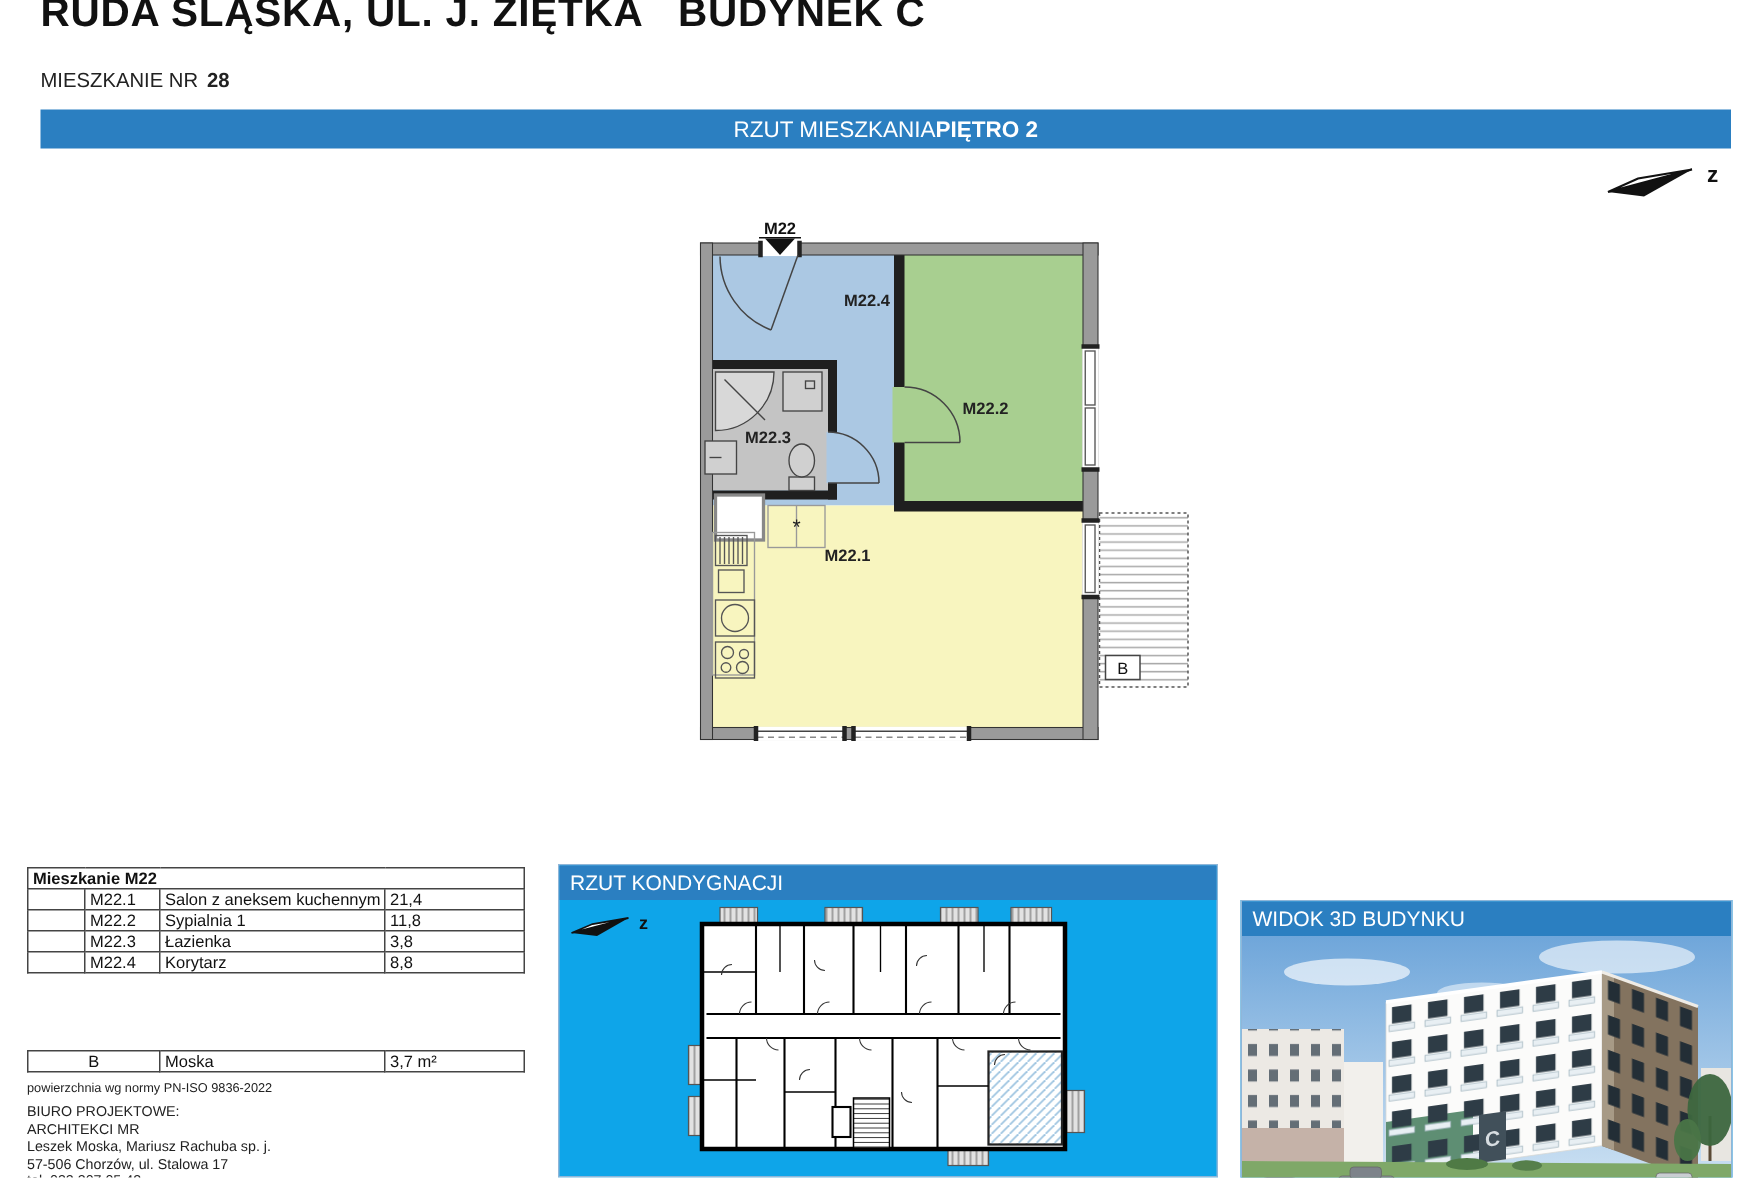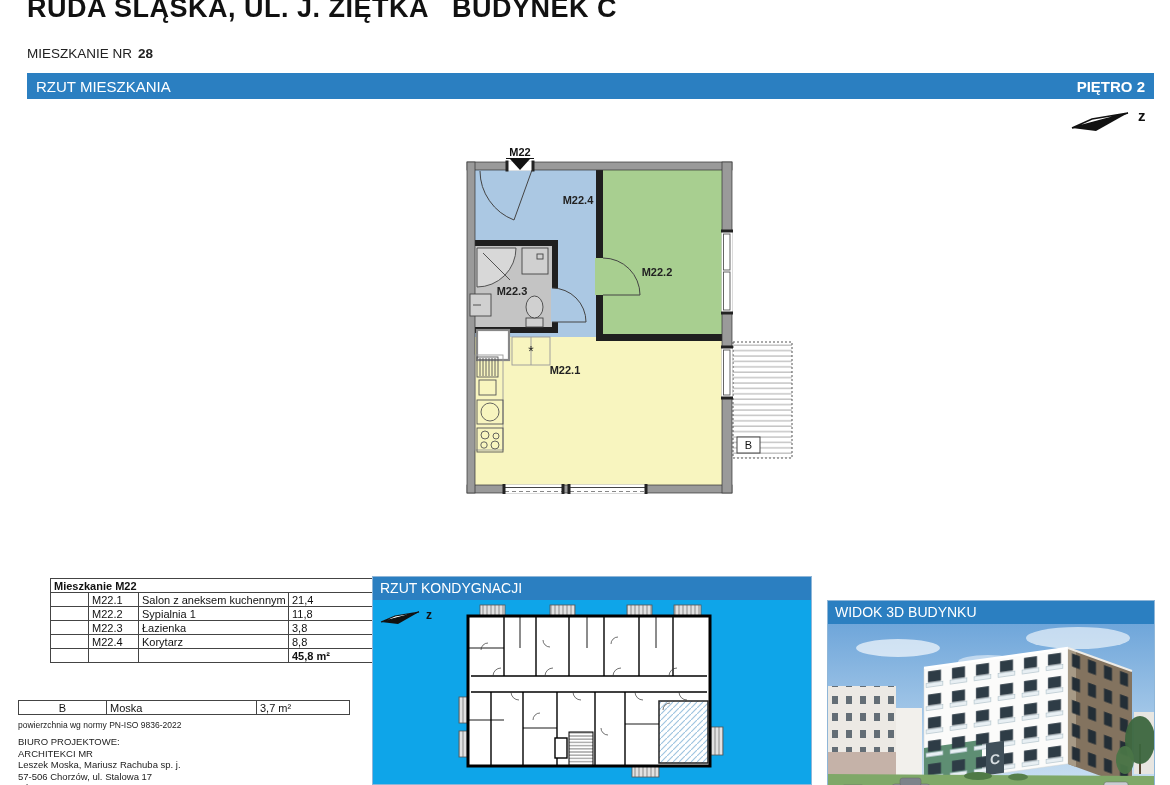--- a/index.html
+++ b/index.html
@@ -3,29 +3,29 @@
 <meta charset="utf-8">
 <style>
   html,body{margin:0;padding:0;}
   body{width:1170px;height:785px;position:relative;background:#ffffff;overflow:hidden;
        font-family:"Liberation Sans","DejaVu Sans",sans-serif;color:#1a1a1a;}
   .abs{position:absolute;}
   .page-title{left:27px;top:-7px;font-size:27px;font-weight:bold;white-space:pre;letter-spacing:.5px;color:#111;}
   .subtitle{left:27px;top:46px;font-size:13.5px;color:#222;}
   .subtitle b{margin-left:6px;}
   .bar{left:27px;top:73px;width:1127px;height:26px;background:#2b7fc1;color:#fff;
-       display:flex;justify-content:space-between;align-items:center;padding:0 9px;box-sizing:border-box;}
+       display:flex;justify-content:center;align-items:center;padding:0 9px;box-sizing:border-box;}
   .bar .l{font-size:15px;}
   .bar .r{font-size:15px;font-weight:bold;}
   .north-main{left:1066px;top:104px;width:88px;height:36px;}
   .plan-wrap{left:440px;top:130px;width:380px;height:380px;}
   
   .t{border-collapse:collapse;table-layout:fixed;font-size:11px;color:#111;}
   .t td{border:1px solid #444;padding:0 3px;height:13px;overflow:hidden;white-space:nowrap;}
-  .area-table{left:18px;top:578px;width:332px;margin-left:32px;}
+  .area-table{left:18px;top:578px;width:332px;}
   .balc-table{left:18px;top:700px;width:332px;}
   .tt{font-weight:bold;}
   .note{left:18px;top:720px;font-size:8.5px;color:#222;}
   .office{left:18px;top:736px;font-size:9.5px;line-height:11.5px;color:#222;}
   .panel{position:absolute;border:1px solid #8fb6d8;background:#0ea5e9;box-sizing:border-box;}
   .panel-floor{left:372px;top:576px;width:440px;height:209px;}
   .panel-3d{left:827px;top:576px;width:328px;height:209px;margin-top:24px;}
   .panel-head{height:23px;background:#2b7fc1;color:#fff;font-size:14px;line-height:23px;padding-left:7px;}
   .panel-body{position:relative;width:100%;height:186px;overflow:hidden;}
   svg text{font-family:"Liberation Sans","DejaVu Sans",sans-serif;}
@@ -191,26 +191,20 @@
         <td>M22.3</td>
         <td>Łazienka</td>
         <td>3,8</td>
       </tr>
   <tr>
         <td></td>
         <td>M22.4</td>
         <td>Korytarz</td>
         <td>8,8</td>
       </tr>
-  <tr>
-        <td></td>
-        <td></td>
-        <td></td>
-        <td class="tt">45,8 m²</td>
-      </tr>
 </tbody>
   </table>
 
 <table class="abs t balc-table">
   <colgroup>
       <col style="width:88px">
       <col style="width:150px">
       <col>
     </colgroup>
   <tbody>

